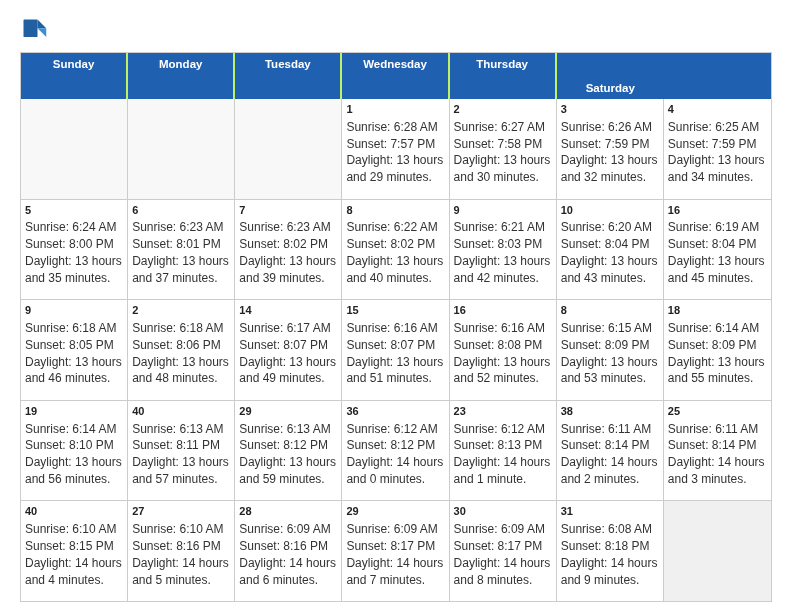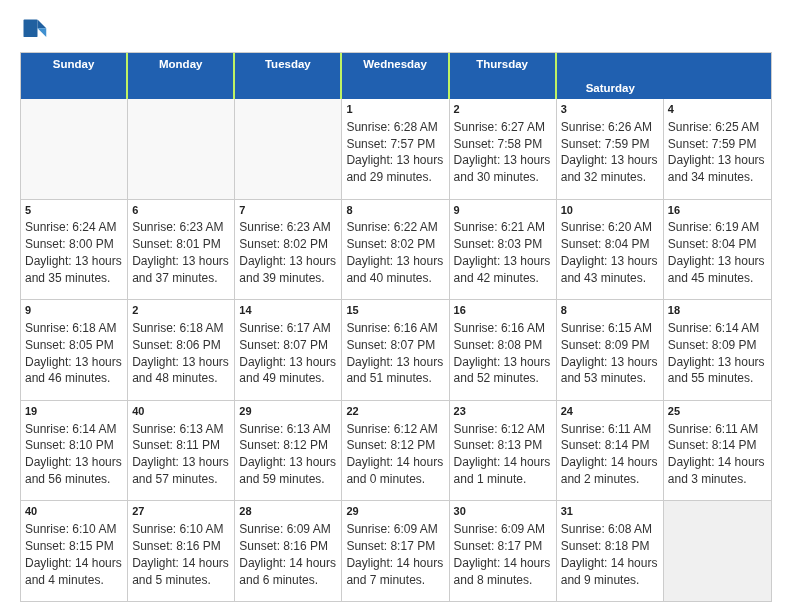--- a/index.html
+++ b/index.html
@@ -230,29 +230,29 @@
           </div>
           <div class="cal-cell">
             <span class="day-num">40</span>
             <div class="cell-text">Sunrise: 6:13 AM<br>Sunset: 8:11 PM<br>Daylight: 13 hours<br>and 57 minutes.</div>
           </div>
           <div class="cal-cell">
             <span class="day-num">29</span>
             <div class="cell-text">Sunrise: 6:13 AM<br>Sunset: 8:12 PM<br>Daylight: 13 hours<br>and 59 minutes.</div>
           </div>
           <div class="cal-cell">
-            <span class="day-num">22</span>
+            <span class="day-num">36</span>
             <div class="cell-text">Sunrise: 6:12 AM<br>Sunset: 8:12 PM<br>Daylight: 14 hours<br>and 0 minutes.</div>
           </div>
           <div class="cal-cell">
             <span class="day-num">23</span>
             <div class="cell-text">Sunrise: 6:12 AM<br>Sunset: 8:13 PM<br>Daylight: 14 hours<br>and 1 minute.</div>
           </div>
           <div class="cal-cell">
-            <span class="day-num">24</span>
+            <span class="day-num">38</span>
             <div class="cell-text">Sunrise: 6:11 AM<br>Sunset: 8:14 PM<br>Daylight: 14 hours<br>and 2 minutes.</div>
           </div>
           <div class="cal-cell">
             <span class="day-num">25</span>
             <div class="cell-text">Sunrise: 6:11 AM<br>Sunset: 8:14 PM<br>Daylight: 14 hours<br>and 3 minutes.</div>
           </div>
         </div>
         <div class="cal-row">
           <div class="cal-cell">
             <span class="day-num">40</span>

